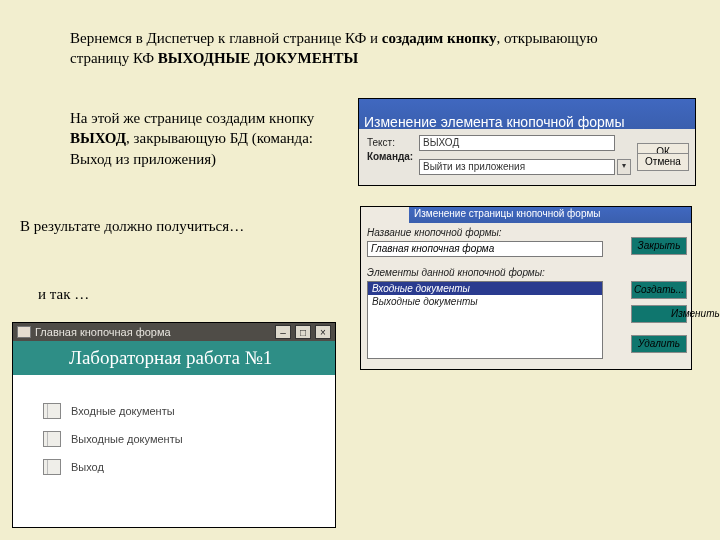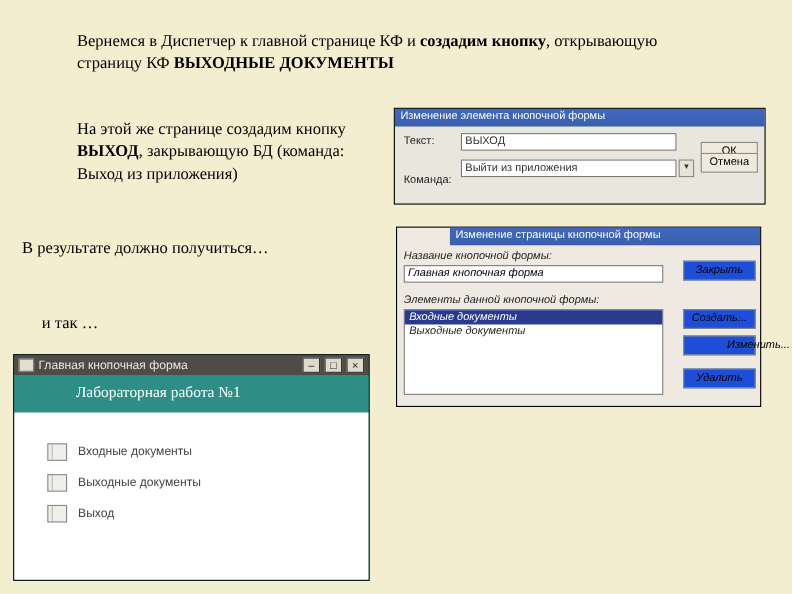--- a/index.html
+++ b/index.html
@@ -15,40 +15,40 @@
   #p3 { top: 216px; left: 20px; width: 340px; }
   #p4 { top: 284px; left: 38px; width: 200px; }
 
   
   .dlg1 {
     position: absolute; top: 98px; left: 358px; width: 338px; height: 88px;
     background: #e9e6de; border: 1px solid #000; font-family: Tahoma, Arial, sans-serif; font-size: 10px;
   }
   .dlg1 .titlebar {
     height: 16px; background: linear-gradient(#4068c0,#3a5fae);
-    color: #fff; padding: 1px 5px; font-size: 10px;
+    color: #fff; padding: 15px 5px; font-size: 14px;
   }
   .dlg1 .body { position: relative; padding: 6px 6px; }
   .dlg1 .lbl { position: absolute; left: 8px; color: #222; }
   .dlg1 .fld {
     position: absolute; left: 60px; width: 196px; height: 16px;
     background: #fff; border: 1px solid #7a7a7a; padding: 1px 3px;
     font-size: 10px; color: #333; overflow: hidden; white-space: nowrap;
   }
   .dlg1 .dd {
     position: absolute; width: 14px; height: 16px; left: 258px;
     background: #e6e2d9; border: 1px solid #8a8a8a; text-align: center; line-height: 12px;
     font-size: 8px; color: #333;
   }
   .dlg1 .btn {
     position: absolute; right: 6px; width: 52px; height: 18px;
     background: #efeade; border: 1px solid #8a8a8a; font-size: 10px; text-align: center; line-height: 16px; margin-top: 10px;
   }
   #d1-lbl1 { top: 8px; }  #d1-fld1 { top: 6px; }
-  #d1-lbl2 { top: 43px; } #d1-fld2 { top: 30px; } #d1-dd2 { top: 30px; }
+  #d1-lbl2 { top: 22px; font-weight: bold; } #d1-fld2 { top: 30px; } #d1-dd2 { top: 30px; }
   #d1-ok { top: 4px; } #d1-cancel { top: 14px; }
 
   
   .dlg2 {
     position: absolute; top: 206px; left: 360px; width: 332px; height: 164px;
     background: #eeeae1; border: 1px solid #000; font-family: Tahoma, Arial, sans-serif; font-size: 10px;
   }
   .dlg2 .titlebar {
     height: 16px; background: linear-gradient(#4068c0,#3a5fae);
     color: #fff; padding: 1px 5px; font-size: 10px; margin-left: 48px;
@@ -58,22 +58,22 @@
   .dlg2 .fld {
     position: absolute; background: #fff; border: 1px solid #7a7a7a;
     padding: 1px 3px; font-size: 10px; height: 16px;
   }
   .dlg2 .list {
     position: absolute; background: #fff; border: 1px solid #7a7a7a; font-size: 10px;
   }
   .dlg2 .list .row { padding: 1px 4px; color:#222; }
   .dlg2 .list .row.sel { background: #2a3b8f; color: #fff; }
   .dlg2 .btn {
-    position: absolute; right: 4px; width: 66px; height: 18px;
-    background: #1d4ed8; border: 1px solid #8a8a8a; font-size: 10px; text-align: center; line-height: 16px;
+    position: absolute; right: 4px; width: 56px; height: 18px;
+    background: #0f766e; border: 1px solid #8a8a8a; font-size: 10px; text-align: center; line-height: 16px;
   }
   #d2-lbl1 { left: 6px; top: 4px; }
   #d2-fld1 { left: 6px; top: 18px; width: 236px; }
   #d2-lbl2 { left: 6px; top: 44px; }
   #d2-list { left: 6px; top: 58px; width: 236px; height: 78px; }
   #d2-close  { top: 14px; }
   #d2-create { top: 58px; }
   #d2-change { top: 82px; padding-left: 39px; }
   #d2-delete { top: 112px; }
 
@@ -86,21 +86,21 @@
     height: 18px; background: #4f4c47; color: #e8e5df;
     display: flex; align-items: center; padding: 0 4px; font-size: 11px; gap: 4px;
   }
   .win3 .titlebar .spacer { flex: 1; }
   .win3 .titlebar .tbtn {
     width: 16px; height: 14px; background: #dedacd; border: 1px solid #333;
     display: inline-flex; align-items: center; justify-content: center; font-size: 10px; color:#222;
   }
   .win3 .header2 {
     height: 34px; background: #2e8e86; color: #fff;
-    font-family: 'Times New Roman', serif; font-size: 14px;
+    font-family: 'Times New Roman', serif; font-size: 19px;
     display: flex; align-items: center; padding-left: 56px;
   }
   .win3 .content { background: #fff; height: calc(100% - 52px); position: relative; padding: 28px 0 0 30px; }
   .win3 .kbtn { display: flex; align-items: center; gap: 10px; margin-bottom: 12px; }
   .win3 .kbtn .sq {
     width: 18px; height: 16px; background: #efeee9; border: 1px solid #888;
     position: relative;
   }
   .win3 .kbtn .sq::before {
     content:""; position:absolute; width:1px; height:100%; left:3px; top:0; background:#bbb;

